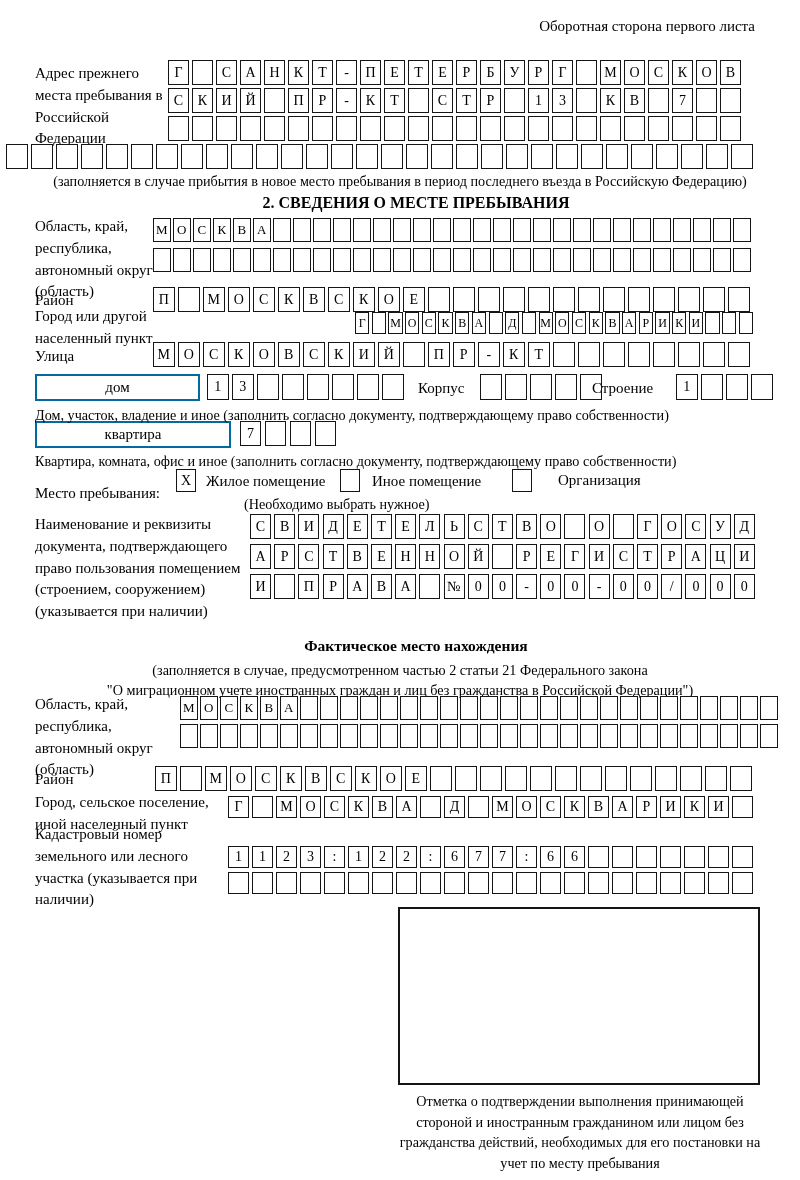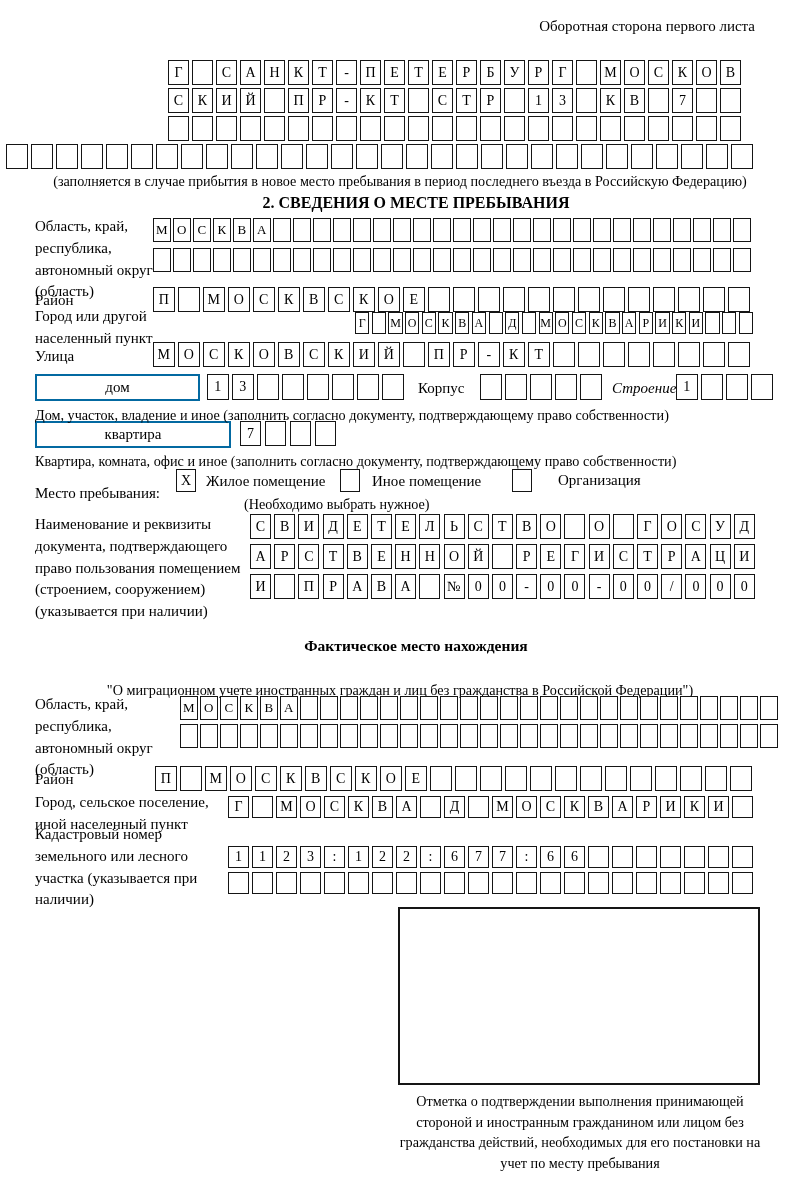--- a/index.html
+++ b/index.html
@@ -37,20 +37,21 @@
   }
   .stamp-box{box-sizing:border-box;border:2px solid #151515;background:#fff;}
 </style>
 </head>
 <body>
 
 <div class="page">
 
   <div class="abs lbl" style="top:16px;right:45px;">Оборотная сторона первого листа</div>
 
+  <div class="abs lbl" style="top:63px;left:35px;width:132px;">Адрес прежнего места пребывания в Российской Федерации</div>
   <div class="abs cellrow rA" style="top:60px;left:168px;">
       <span class="cell">Г</span>
       <span class="cell"></span>
       <span class="cell">С</span>
       <span class="cell">А</span>
       <span class="cell">Н</span>
       <span class="cell">К</span>
       <span class="cell">Т</span>
       <span class="cell">-</span>
       <span class="cell">П</span>
@@ -320,21 +321,21 @@
       <span class="cell"></span>
     </div>
   <div class="abs lbl" style="top:378px;left:418px;">Корпус</div>
   <div class="abs cellrow rH" style="top:374px;left:480px;">
       <span class="cell"></span>
       <span class="cell"></span>
       <span class="cell"></span>
       <span class="cell"></span>
       <span class="cell"></span>
     </div>
-  <div class="abs lbl" style="top:378px;left:612px;font-style:italic;">Строение</div>
+  <div class="abs lbl" style="top:378px;left:592px;">Строение</div>
   <div class="abs cellrow rH" style="top:374px;left:676px;">
       <span class="cell">1</span>
       <span class="cell"></span>
       <span class="cell"></span>
       <span class="cell"></span>
     </div>
   <div class="abs wide-box" style="top:421px;left:35px;width:196px;height:27px;">квартира</div>
 
   <div class="abs note" style="top:406px;left:35px;">Дом, участок, владение и иное (заполнить согласно документу, подтверждающему право собственности)</div>
   <div class="abs cellrow rQ" style="top:421px;left:240px;">
@@ -419,20 +420,21 @@
       <span class="cell">-</span>
       <span class="cell">0</span>
       <span class="cell">0</span>
       <span class="cell">/</span>
       <span class="cell">0</span>
       <span class="cell">0</span>
       <span class="cell">0</span>
     </div>
 
   <div class="abs bold center" style="top:637px;font-size:15.5px;">Фактическое место нахождения</div>
+  <div class="abs note center" style="top:661px;">(заполняется в случае, предусмотренном частью 2 статьи 21 Федерального закона</div>
   <div class="abs note center" style="top:681px;">"О миграционном учете иностранных граждан и лиц без гражданства в Российской Федерации")</div>
 
   <div class="abs lbl" style="top:694px;left:35px;width:145px;">Область, край, республика, автономный округ (область)</div>
   <div class="abs cellrow rS" style="top:696px;left:180px;">
       <span class="cell">М</span>
       <span class="cell">О</span>
       <span class="cell">С</span>
       <span class="cell">К</span>
       <span class="cell">В</span>
       <span class="cell">А</span>

